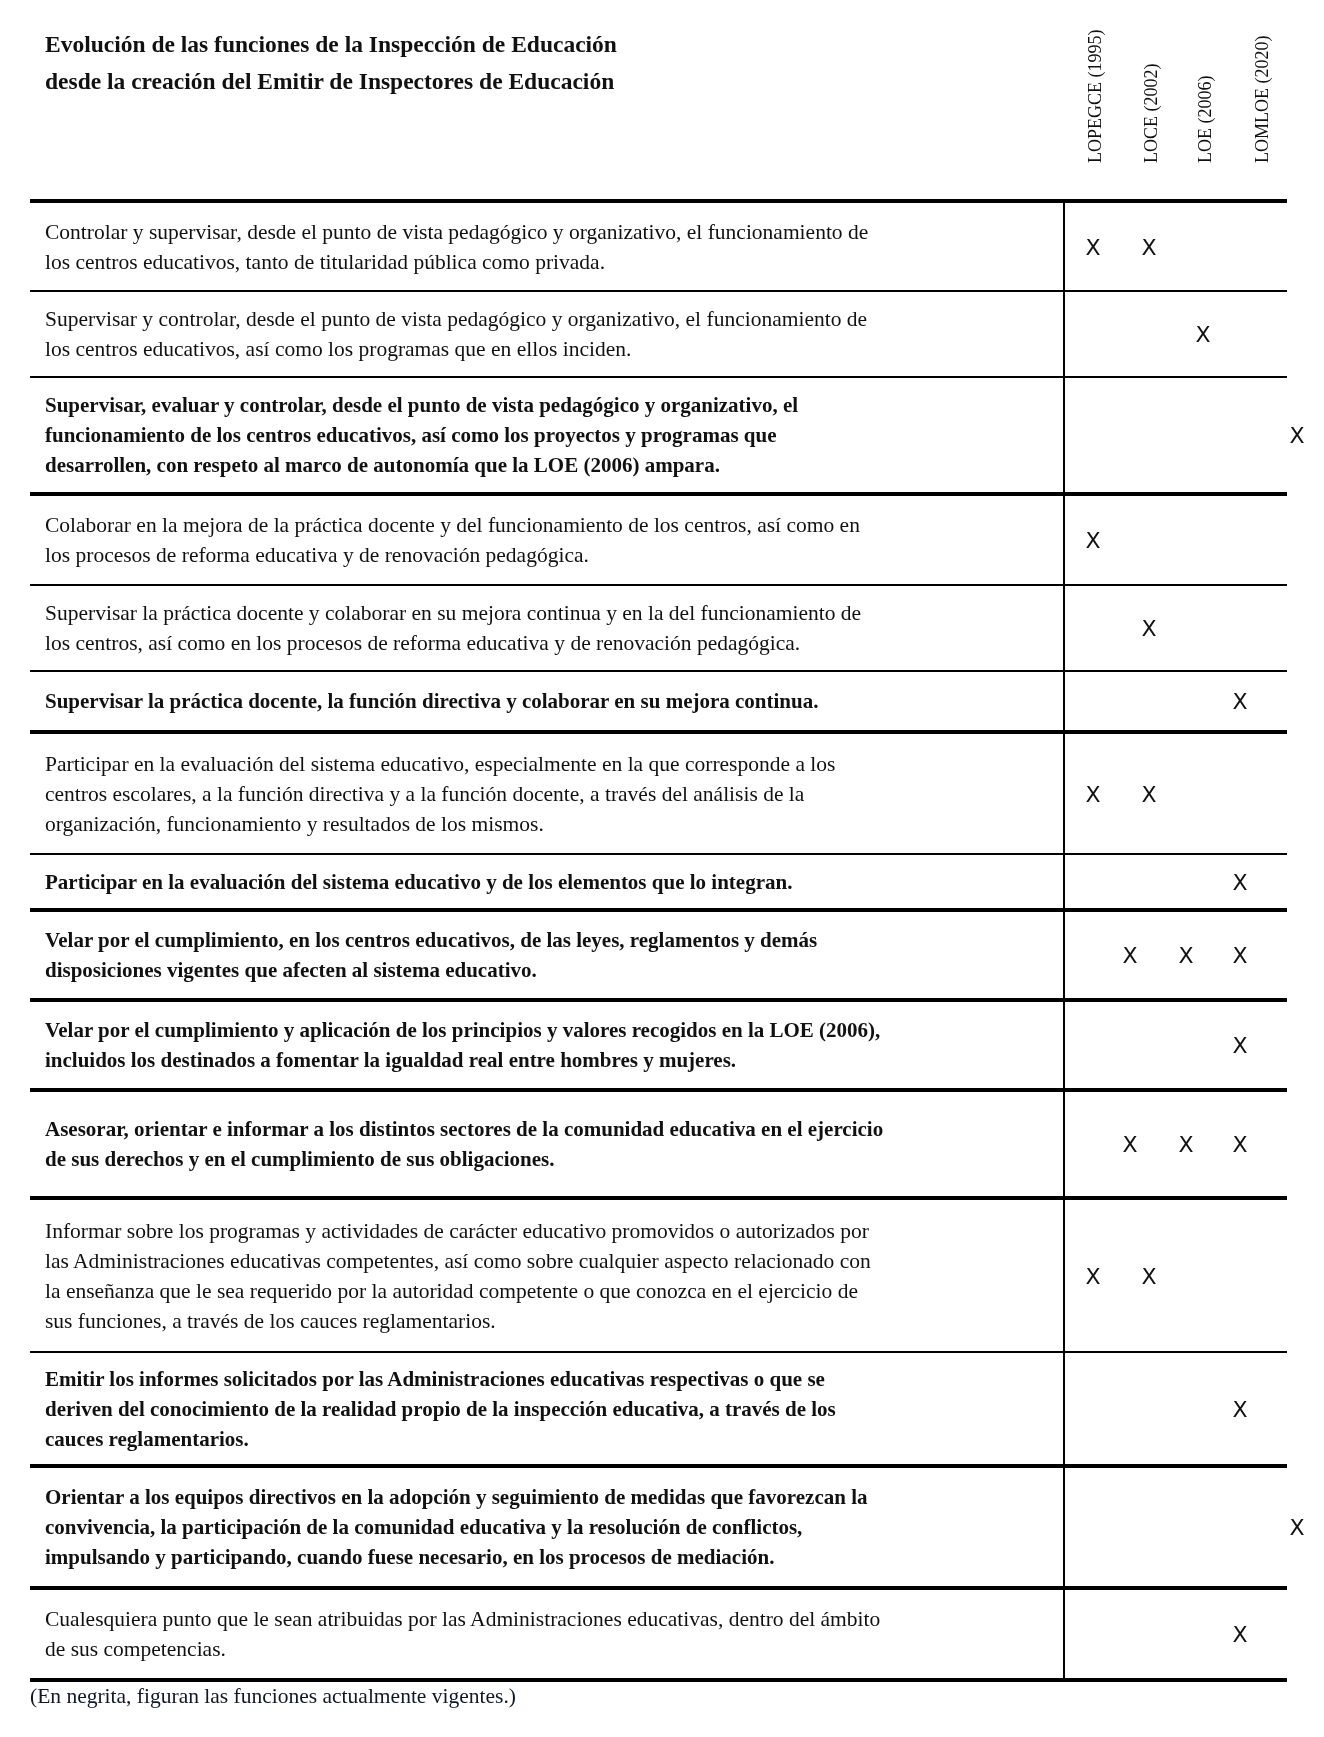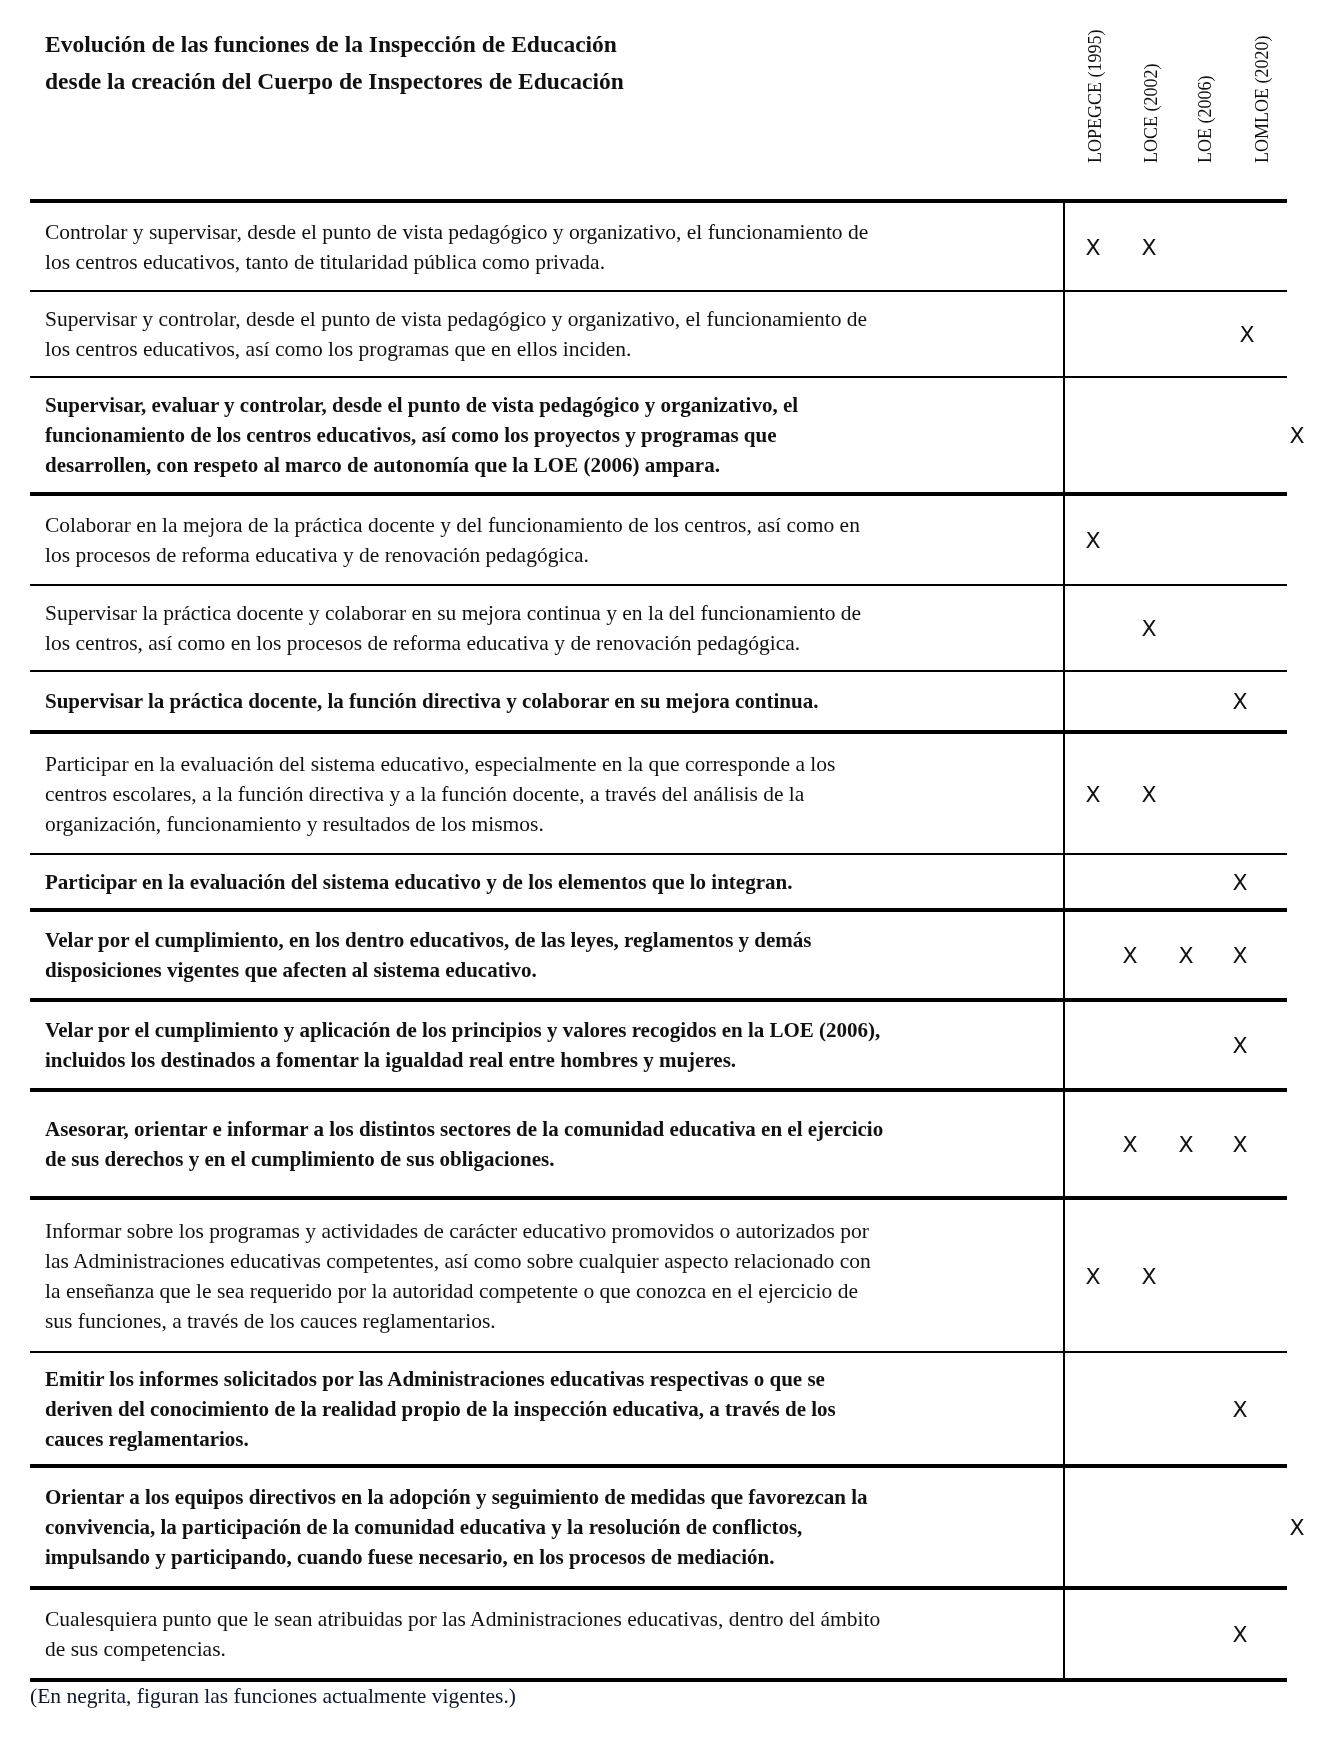--- a/index.html
+++ b/index.html
@@ -51,21 +51,21 @@
   #footnote {
     position: absolute; left: 30px; top: 1684px;
     font-family: "Liberation Serif", "DejaVu Serif", serif;
     font-size: 21.5px; color: #0f172a;
   }
 </style>
 </head>
 <body>
 
 <h1 id="title">Evolución de las funciones de la Inspección de Educación
-desde la creación del Cuerpo de Inspectores de Educación</h1>
+desde la creación del Emitir de Inspectores de Educación</h1>
 
 <div class="col-head" style="left:1080px">
     <span>LOPEGCE (1995)</span>
   </div>
 <div class="col-head" style="left:1136px">
     <span>LOCE (2002)</span>
   </div>
 <div class="col-head" style="left:1190px">
     <span>LOE (2006)</span>
   </div>
@@ -75,21 +75,21 @@
 
 <div id="table">
     <div class="row thin" style="height: 89px;">
       <div class="desc">Controlar y supervisar, desde el punto de vista pedagógico y organizativo, el funcionamiento de
 los centros educativos, tanto de titularidad pública como privada.</div>
       <div class="marks">
         <span class="mark" style="left: 28px;">X</span>
         <span class="mark" style="left: 84px;">X</span>
       </div>
     </div>
-    <div class="row thin" style="height: 86px; gap: 44px;">
+    <div class="row thin" style="height: 86px;">
       <div class="desc">Supervisar y controlar, desde el punto de vista pedagógico y organizativo, el funcionamiento de
 los centros educativos, así como los programas que en ellos inciden.</div>
       <div class="marks">
         <span class="mark" style="left: 138px;">X</span>
       </div>
     </div>
     <div class="row thick" style="height: 118px;">
       <div class="desc bold">Supervisar, evaluar y controlar, desde el punto de vista pedagógico y organizativo, el
 funcionamiento de los centros educativos, así como los proyectos y programas que
 desarrollen, con respeto al marco de autonomía que la LOE (2006) ampara.</div>
@@ -126,21 +126,21 @@
         <span class="mark" style="left: 84px;">X</span>
       </div>
     </div>
     <div class="row thick" style="height: 57px;">
       <div class="desc bold">Participar en la evaluación del sistema educativo y de los elementos que lo integran.</div>
       <div class="marks">
         <span class="mark" style="left: 138px;">X</span>
       </div>
     </div>
     <div class="row thick" style="height: 90px;">
-      <div class="desc bold">Velar por el cumplimiento, en los dentro educativos, de las leyes, reglamentos y demás
+      <div class="desc bold">Velar por el cumplimiento, en los centros educativos, de las leyes, reglamentos y demás
 disposiciones vigentes que afecten al sistema educativo.</div>
       <div class="marks">
         <span class="mark" style="left: 28px;">X</span>
         <span class="mark" style="left: 84px;">X</span>
         <span class="mark" style="left: 138px;">X</span>
       </div>
     </div>
     <div class="row thick" style="height: 90px;">
       <div class="desc bold">Velar por el cumplimiento y aplicación de los principios y valores recogidos en la LOE (2006),
 incluidos los destinados a fomentar la igualdad real entre hombres y mujeres.</div>

